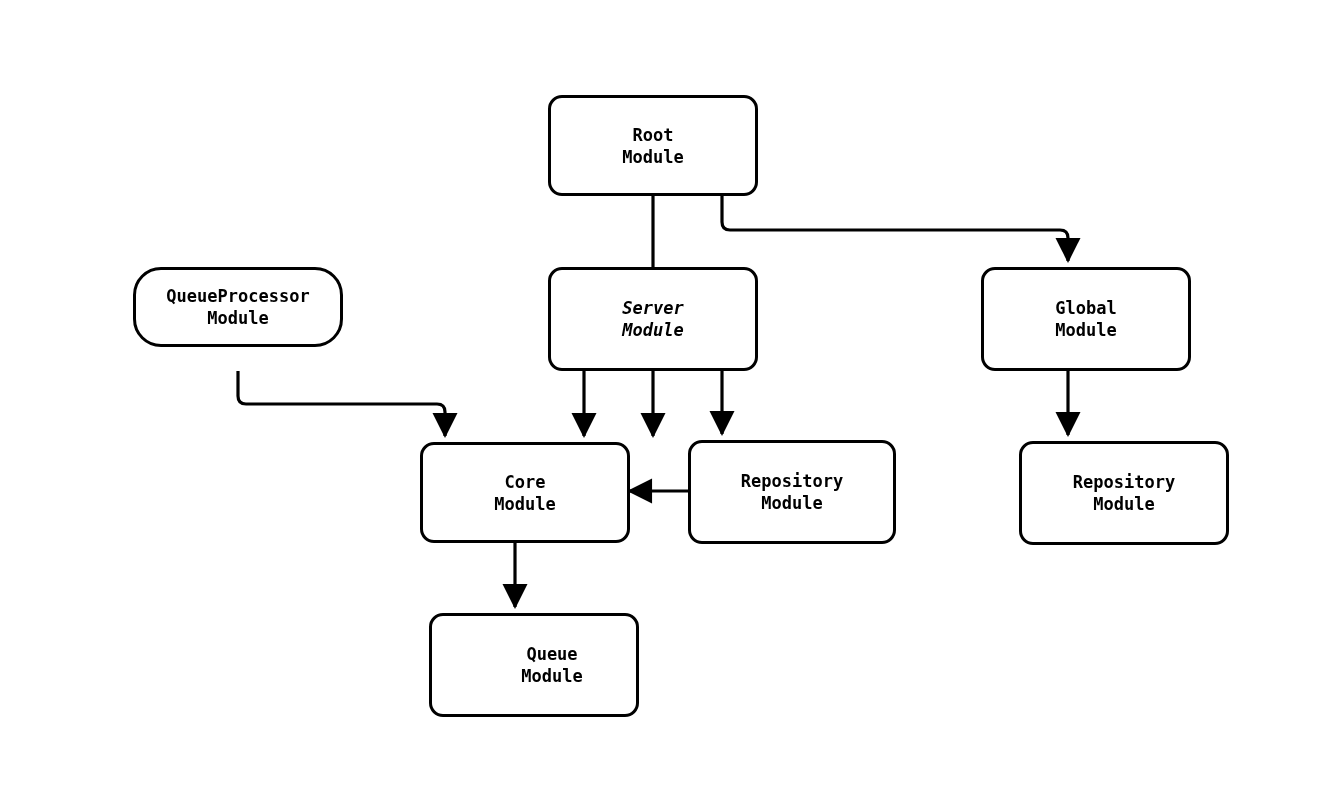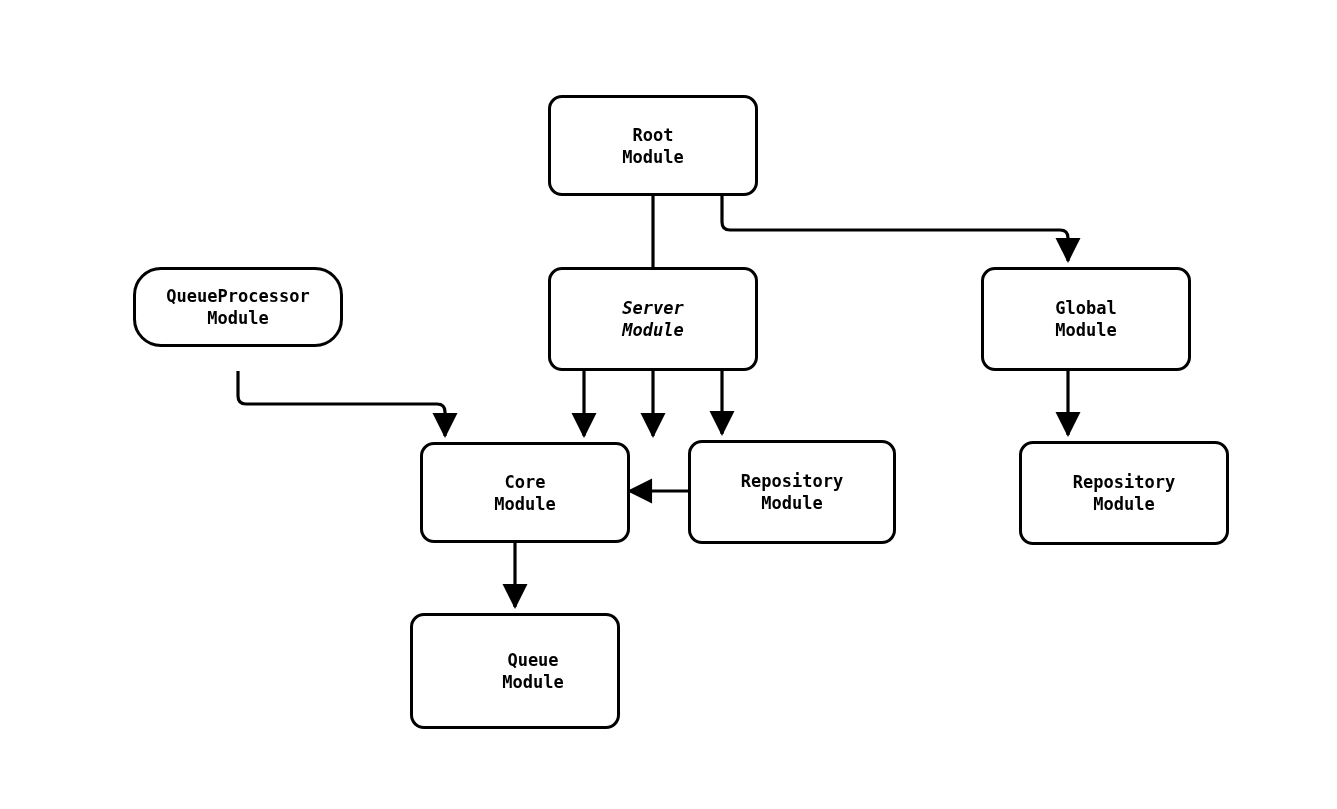--- a/index.html
+++ b/index.html
@@ -111,18 +111,18 @@
   <div class="node" style="left:688px; top:440px; width:208px; height:104px;">
     <div class="node-label">Repository</div>
     <div class="node-label">Module</div>
   </div>
 
   <div class="node" style="left:1019px; top:441px; width:210px; height:104px;">
     <div class="node-label">Repository</div>
     <div class="node-label">Module</div>
   </div>
 
-  <div class="node" style="left:410px; top:613px; width:210px; height:116px;padding-left:36px;">
+  <div class="node" style="left:429px; top:613px; width:210px; height:104px;padding-left:36px;">
     <div class="node-label">Queue</div>
     <div class="node-label">Module</div>
   </div>
 
 </div>
 
 </body></html>

